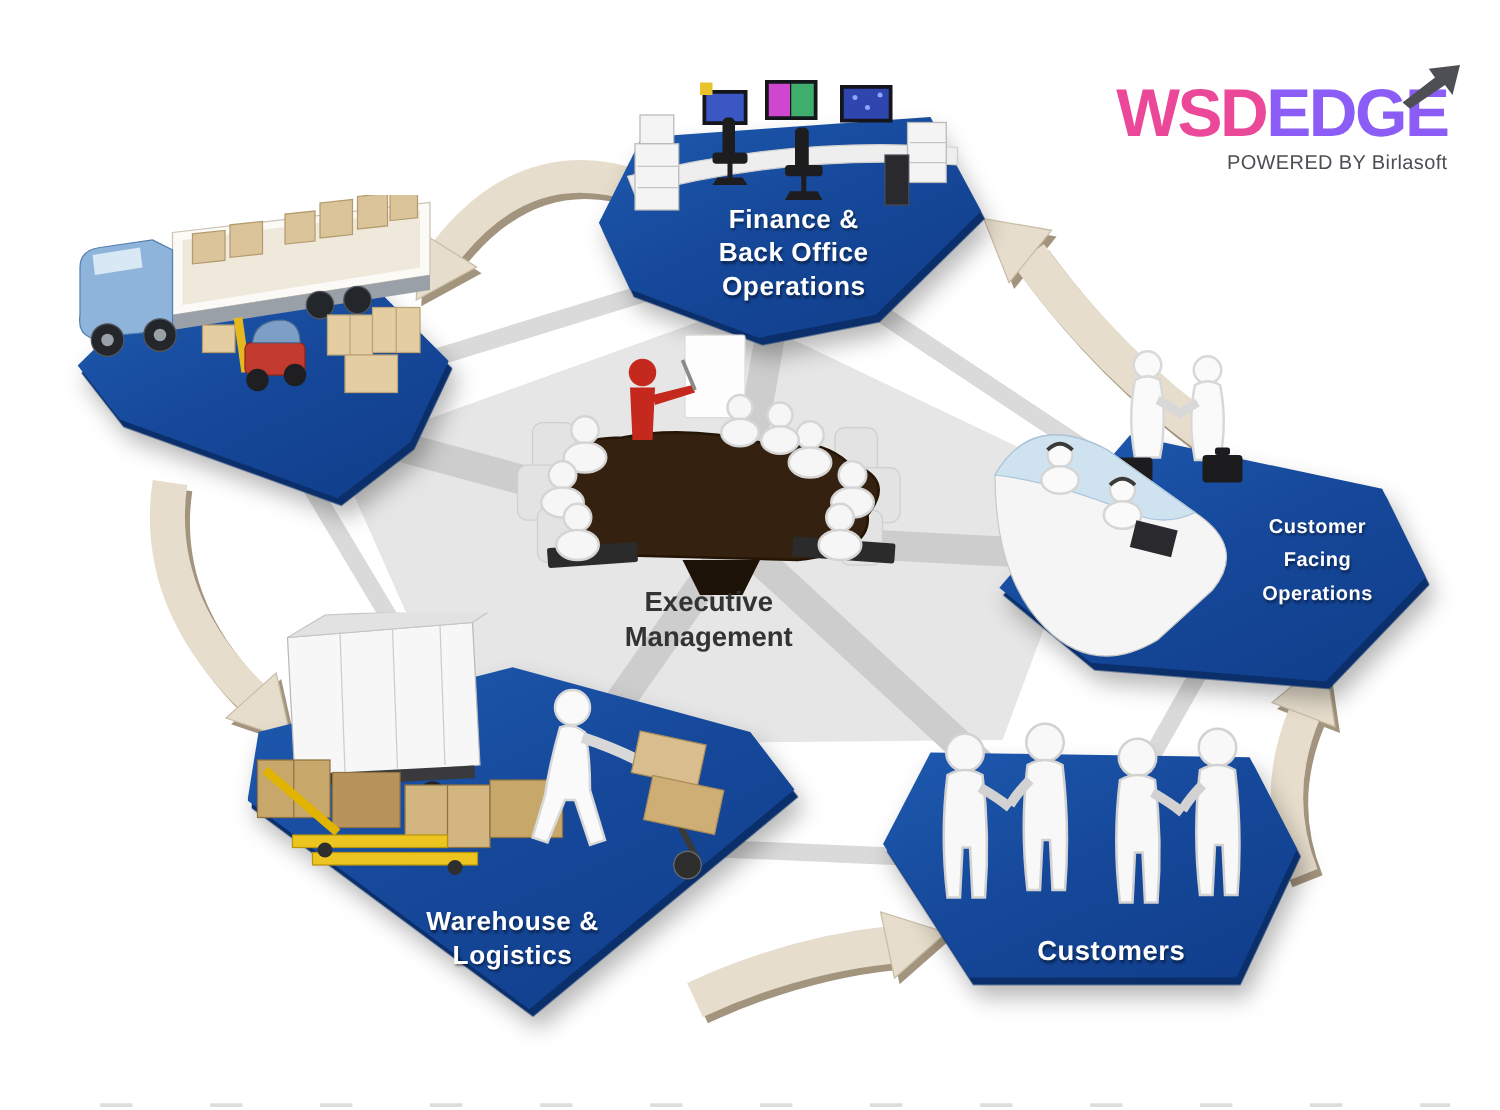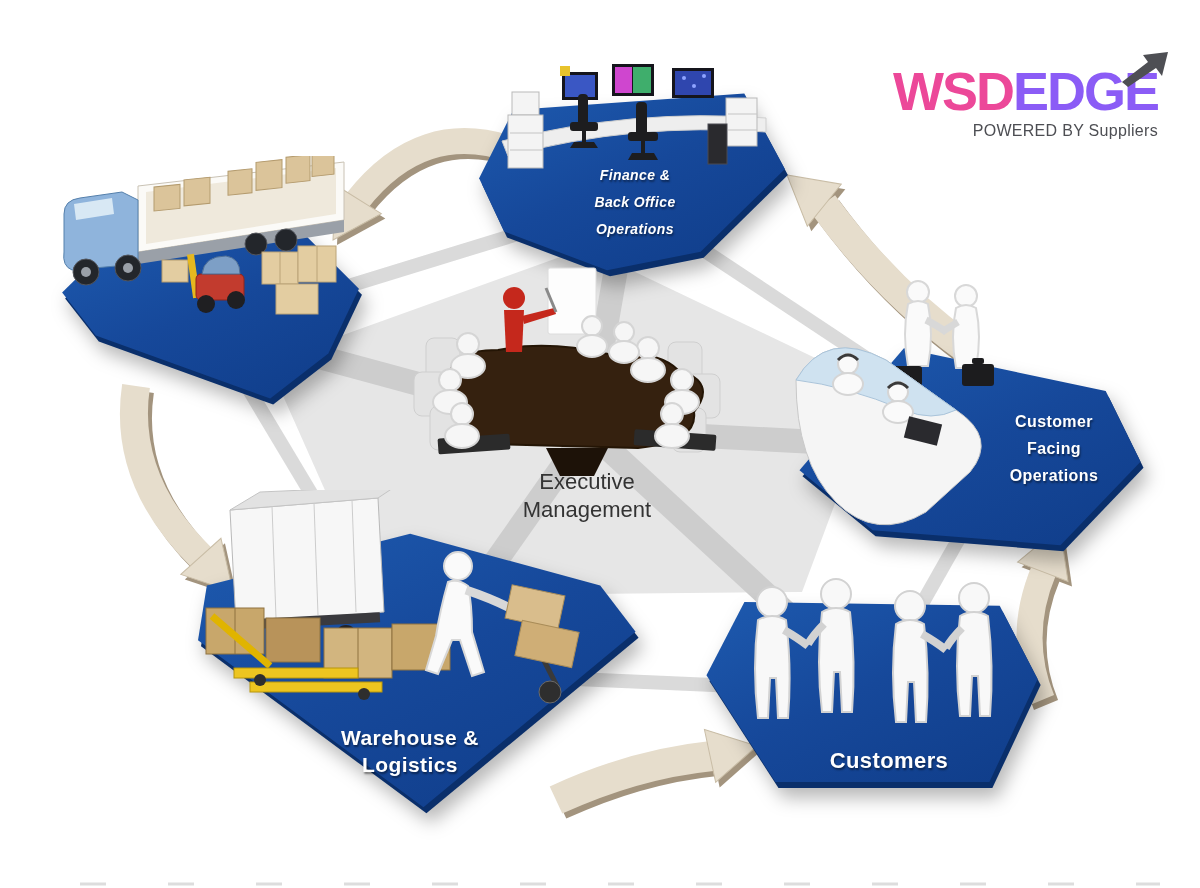--- a/index.html
+++ b/index.html
@@ -16,27 +16,27 @@
   .hex-suppliers{clip-path:polygon(2% 38%,20% 8%,79% 2%,99% 36%,89% 72%,70% 97%,13% 62%);}
   .hex-cf{clip-path:polygon(1% 59%,31% 2%,89% 22%,99% 55%,76% 94%,22% 87%);}
   .hex-customers{clip-path:polygon(1% 42%,12% 5%,86% 7%,97% 44%,83% 96%,21% 96%);}
   .hex-warehouse{clip-path:polygon(0% 39%,2% 20%,48% 2%,91% 20%,99% 36%,51% 97%);}
 
   .illu{position:absolute;z-index:4;}
 
   .nodelabel{position:absolute;z-index:5;color:#fff;font-weight:bold;text-align:center;
              white-space:pre-line;letter-spacing:.4px;
              text-shadow:1px 2px 2px rgba(0,0,0,.45);}
-  .lbl-finance{left:540px;top:162px;width:190px;font-size:14px;line-height:27px;font-style:italic;}
+  .lbl-finance{left:540px;top:162px;width:190px;font-size:21px;line-height:27px;}
   .lbl-suppliers{left:120px;top:334px;width:190px;font-size:22px;}
   .lbl-cf{left:968px;top:408px;width:172px;font-size:16px;line-height:27px;}
   .lbl-customers{left:809px;top:748px;width:160px;font-size:22px;}
   .lbl-warehouse{left:290px;top:724px;width:240px;font-size:21px;line-height:27px;}
-  .lbl-center{position:absolute;z-index:5;left:492px;top:468px;width:190px;font-size:22px;
-              line-height:28px;color:#333;font-weight:normal;text-align:center;white-space:pre-line;
+  .lbl-center{position:absolute;z-index:5;left:472px;top:468px;width:190px;font-size:22px;
+              line-height:28px;color:#333;font-weight:bold;text-align:center;white-space:pre-line;
               text-shadow:none;}
 
   
   .logo{position:absolute;z-index:6;left:866px;top:64px;width:292px;text-align:right;}
   .logo-text{position:relative;display:inline-block;font-size:54px;font-weight:bold;
              letter-spacing:-2px;line-height:54px;}
   .logo-p1{color:#ec4899;}
   .logo-p2{color:#8b5cf6;}
   .logo-arrow{position:absolute;right:-12px;top:-16px;}
   .tagline{margin-top:4px;font-size:16px;color:#4d4e53;letter-spacing:.3px;}
@@ -376,16 +376,16 @@
   <div class="lbl-center">Executive
 Management</div>
 
   <div class="logo">
     <div class="logo-text">
       <span class="logo-p1">WSD</span><span class="logo-p2">EDGE</span>
       <svg class="logo-arrow" width="52" height="40" viewBox="0 0 52 40">
         <path d="M4 34 L30 14 L25 7 L50 4 L44 28 L38 20 L10 39 Z" fill="#4e4f54"></path>
       </svg>
     </div>
-    <div class="tagline">POWERED BY Suppliers</div>
+    <div class="tagline">POWERED BY Birlasoft</div>
   </div>
 
 </div>
 
 </body></html>

